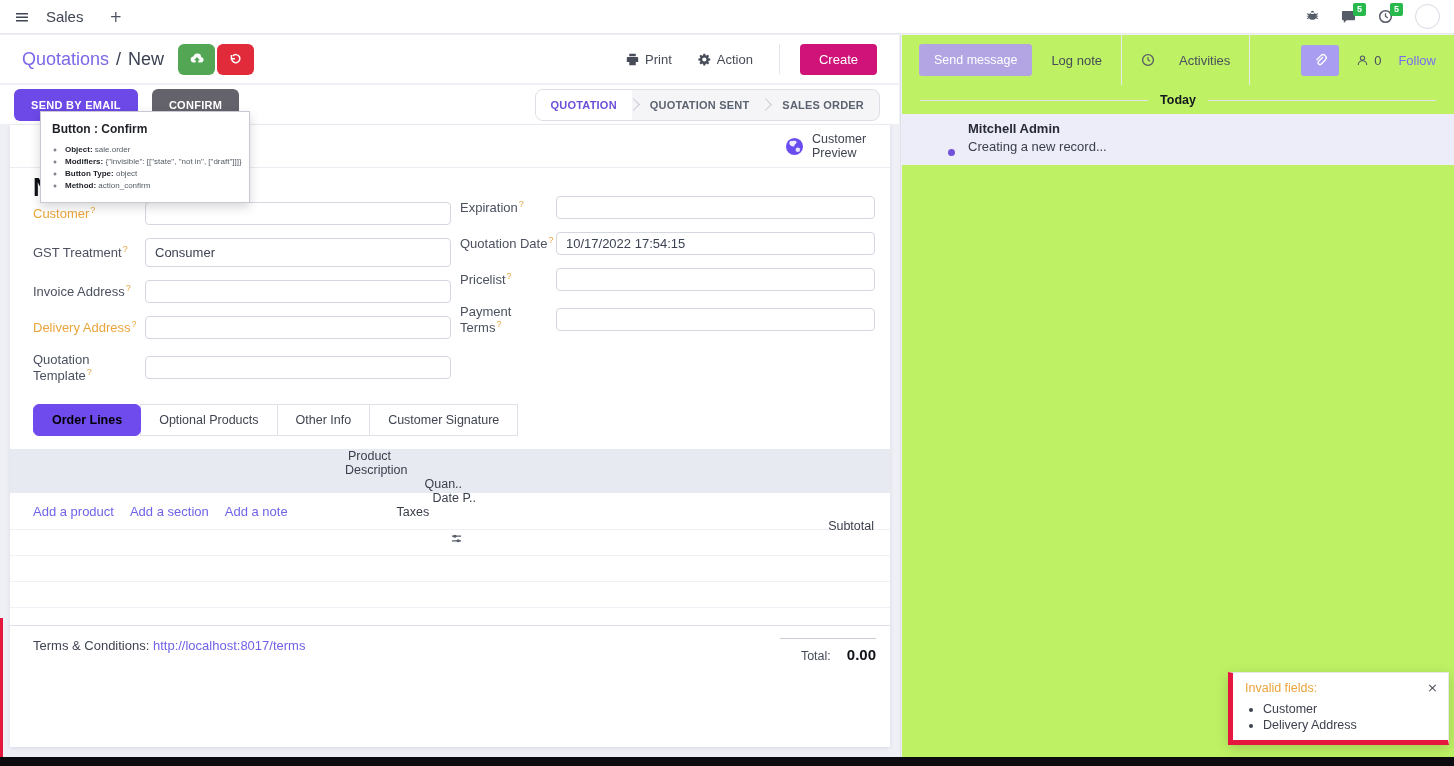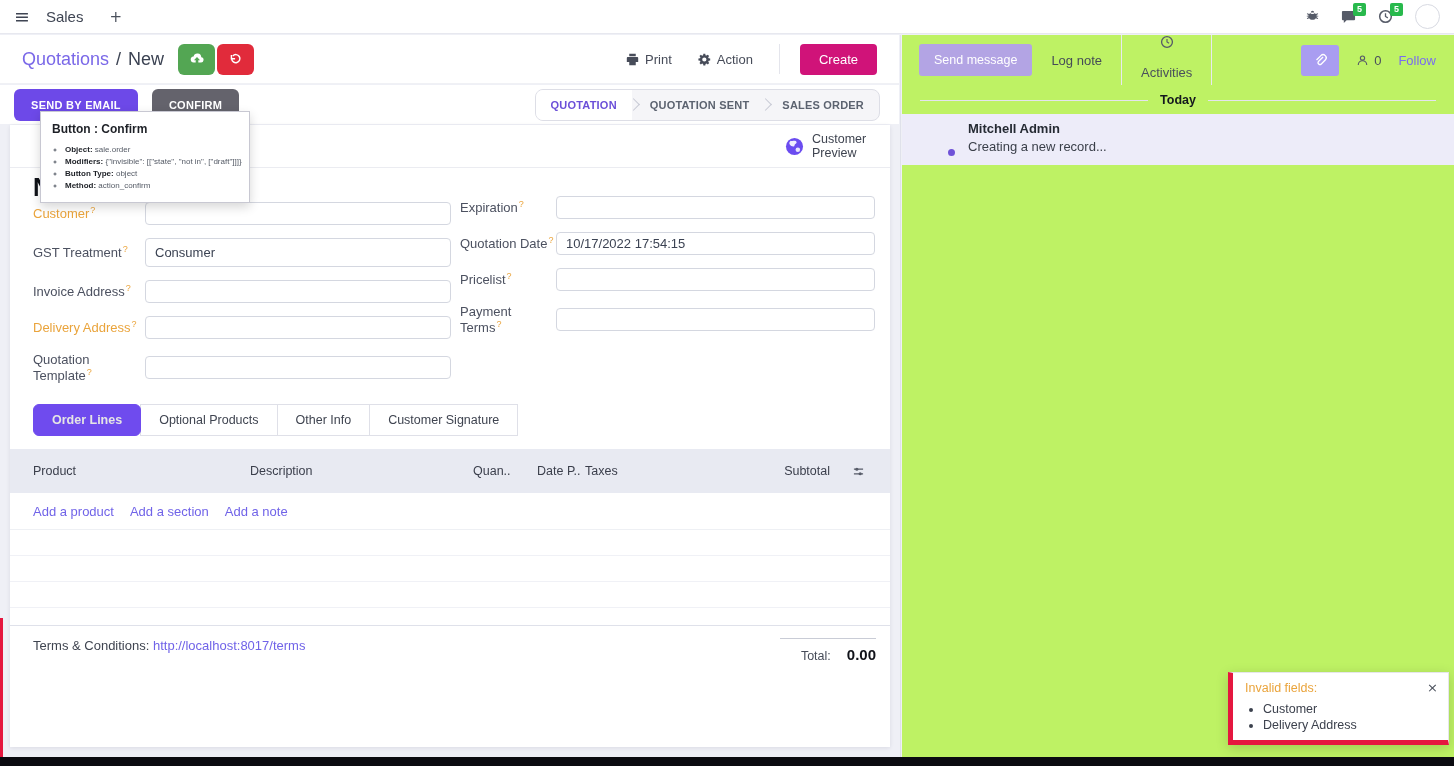--- a/index.html
+++ b/index.html
@@ -61,43 +61,43 @@
   
   .tooltip { position:absolute; left:40px; top:76px; width:210px; background:#fff; border:1px solid #c8c8d2; box-shadow:0 4px 10px rgba(0,0,0,.16); padding:10px 11px 9px; z-index:10; }
   .tt-title { font-size:12px; font-weight:bold; color:#1d2026; }
   .tooltip ul { margin:9px 0 0 3px; padding-left:10px; list-style:circle; color:#9aa0ab; }
   .tooltip li { font-size:8px; color:#555b66; margin:3px 0; white-space:nowrap; }
   .tooltip li b { color:#1d2026; }
 
   
   .tabs { display:flex; margin:8px 0 0 23px; position:relative; z-index:2; }
   .tab { padding:8px 18px; font-size:12.5px; color:#3f4450; background:#fff; border:1px solid #dfe0e8; margin-left:-1px; cursor:pointer; white-space:nowrap; }
-  .tab.active { background:#6f4bee; color:#e5e5e5; border-color:#6f4bee; border-radius:6px; font-weight:600; z-index:1; margin-left:0; }
-  .olist-header { margin-top:13px; height:44px; background:#e8eaf2; display:flex; align-items:center; padding:0 10px 0 23px; font-size:12.5px; color:#3a3e4b; }
+  .tab.active { background:#6f4bee; color:#000000; border-color:#6f4bee; border-radius:6px; font-weight:600; z-index:1; margin-left:0; }
+  .olist-header { margin-top:13px; height:44px; background:#e8eaf2; display:flex; align-items:center; padding:0 10px 0 23px; font-size:12.5px; color:#3a3e4b;flex-direction:column; }
   .oh-product { width:217px; } .oh-desc { width:223px; } .oh-qty { width:64px; } .oh-unit { width:48px; } .oh-tax { width:120px; }
   .oh-sub { margin-left:auto; width:120px; text-align:right; padding-right:6px; }
   .oh-ic { width:44px; display:flex; justify-content:center; cursor:pointer; }
   .add-row { height:37px; display:flex; align-items:center; gap:16px; padding-left:23px; border-bottom:1px solid #eef0f4; }
   .add-link { font-size:13px; color:#7063e8; cursor:pointer; }
   .erow { height:26px; border-bottom:1px solid #f0f1f6; }
   .erow.last { height:18px; border-bottom:1px solid #dfe1ea; }
   .sheet-footer { display:flex; padding:12px 14px 0 23px; align-items:flex-start; }
   .terms { font-size:13px; color:#3f4450; }
   .terms a { color:#7063e8; text-decoration:none; cursor:pointer; }
   .total-box { margin-left:auto; border-top:1px solid #c9ccd6; padding-top:7px; display:flex; align-items:baseline; gap:16px; min-width:96px; justify-content:flex-end; }
   .total-label { font-size:12.5px; color:#474c59; }
   .total-value { font-size:15px; font-weight:bold; color:#101219; }
 
   
   .chatter { position:absolute; top:35px; left:902px; right:0; bottom:9px; background:#bef264; }
   .ch-topbar { height:50px; display:flex; align-items:center; padding:0 18px 0 17px; }
   .btn-sendmsg { background:#b3a4e4; color:#fff; border:none; border-radius:3px; padding:9px 15px; font-size:12.5px; cursor:pointer; font-family:inherit; }
   .ch-lognote { margin:0 0 0 19px; font-size:13px; color:#454b57; cursor:pointer; }
   .ch-div { width:1px; align-self:stretch; background:#e8e9f0; margin-left:19px; }
-  .ch-activities { display:flex; align-items:center; gap:16px; padding:0 19px; font-size:13px; color:#4a505c; cursor:pointer; align-self:stretch; border-right:1px solid #e8e9f0;flex-direction:column; }
+  .ch-activities { display:flex; align-items:center; gap:24px; padding:0 19px; font-size:13px; color:#4a505c; cursor:pointer; align-self:stretch; border-right:1px solid #e8e9f0; }
   .ch-right { margin-left:auto; display:flex; align-items:center; }
   .btn-clip { background:#a99df1; border:none; border-radius:3px; width:38px; height:31px; display:flex; align-items:center; justify-content:center; cursor:pointer; }
   .ch-followers { display:flex; align-items:center; gap:5px; margin:0 17px; font-size:13px; color:#4a505c; cursor:pointer; }
   .ch-follow { font-size:13px; color:#7a6cf0; cursor:pointer; }
   .today { display:flex; align-items:center; gap:12px; padding:0 18px; margin-top:8px; }
   .today .line { flex:1; height:1px; background:#e4e4ee; }
   .today .txt { font-size:12.5px; font-weight:bold; color:#15181e; }
   .message { margin-top:7px; background:#edecf9; display:flex; padding:7px 18px 8px; gap:12px; }
   .msg-avatar { position:relative; width:36px; height:36px; flex:none; }
   .msg-avatar .pic { width:36px; height:36px; border-radius:50%; background:radial-gradient(circle at 50% 38%, #dab186 0%, #dab186 33%, #7a5336 34%, #6d4a33 57%, #8b93a5 58%); }

